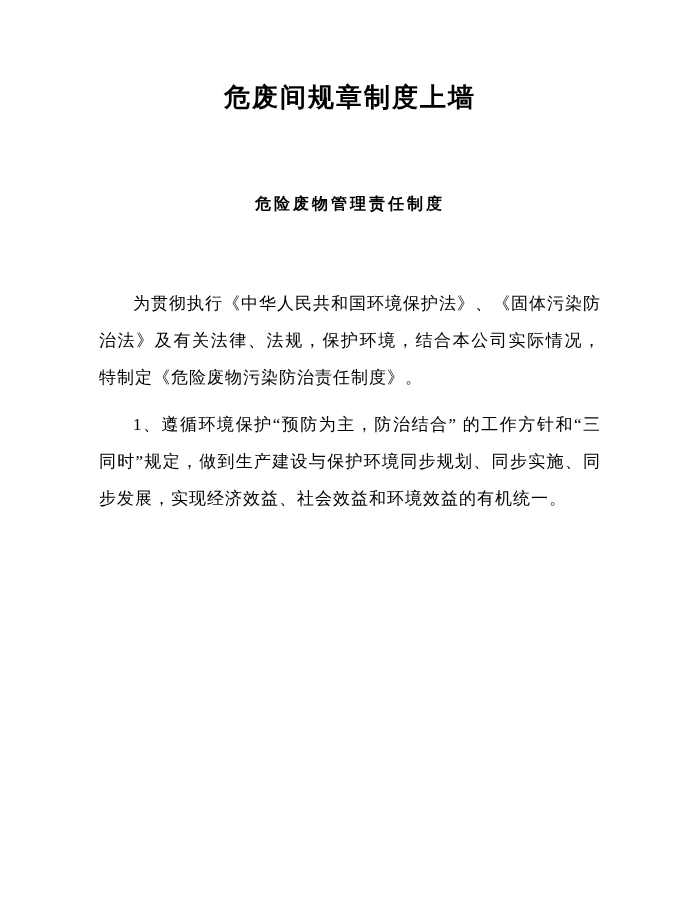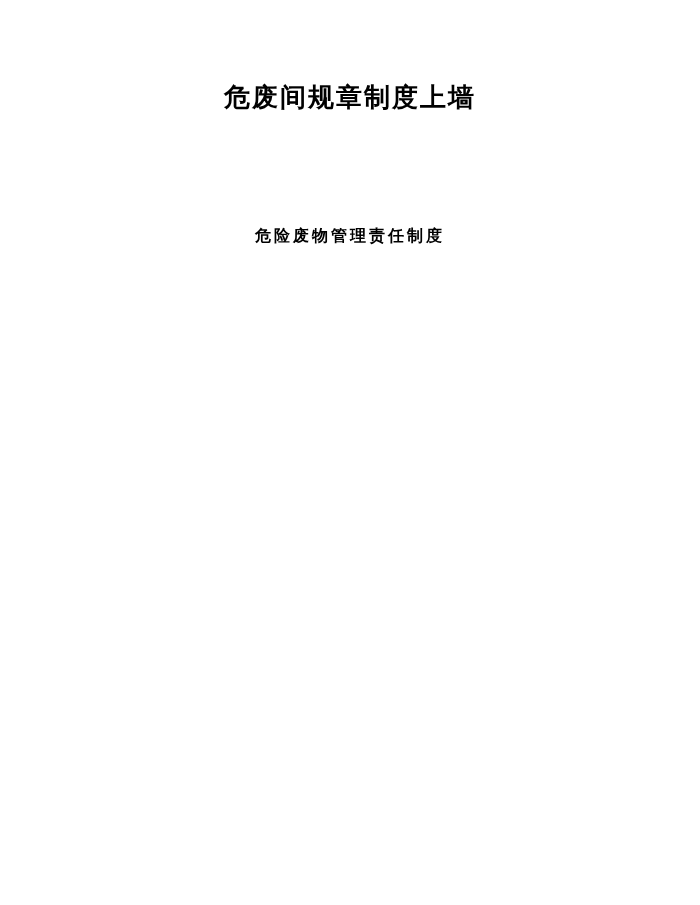--- a/index.html
+++ b/index.html
@@ -23,21 +23,21 @@
   }
   .doc-title {
     margin: 0;
     text-align: center;
     font-size: 26px;
     font-weight: bold;
     letter-spacing: 2px;
     line-height: 1.2;
   }
   .doc-subtitle {
-    margin: 113px 0 0 0;
+    margin: 81px 0 0 0;
     text-align: center;
     font-size: 16px;
     font-weight: bold;
     letter-spacing: 3px;
     line-height: 1.2;
   }
   .doc-body {
     margin-top: 72px;
     font-size: 17px;
     line-height: 37px;
@@ -51,14 +51,16 @@
 </style>
 </head>
 <body>
 
 <div class="page">
   <h1 class="doc-title">危废间规章制度上墙</h1>
 
   <h2 class="doc-subtitle">危险废物管理责任制度</h2>
 
   <div class="doc-body">
+    <p class="para">为贯彻执行《中华人民共和国环境保护法》、《固体污染防治法》及有关法律、法规，保护环境，结合本公司实际情况，特制定《危险废物污染防治责任制度》。</p>
+    <p class="para">1、遵循环境保护“预防为主，防治结合” 的工作方针和“三同时”规定，做到生产建设与保护环境同步规划、同步实施、同步发展，实现经济效益、社会效益和环境效益的有机统一。</p>
   </div>
 </div>
 
 </body></html>

